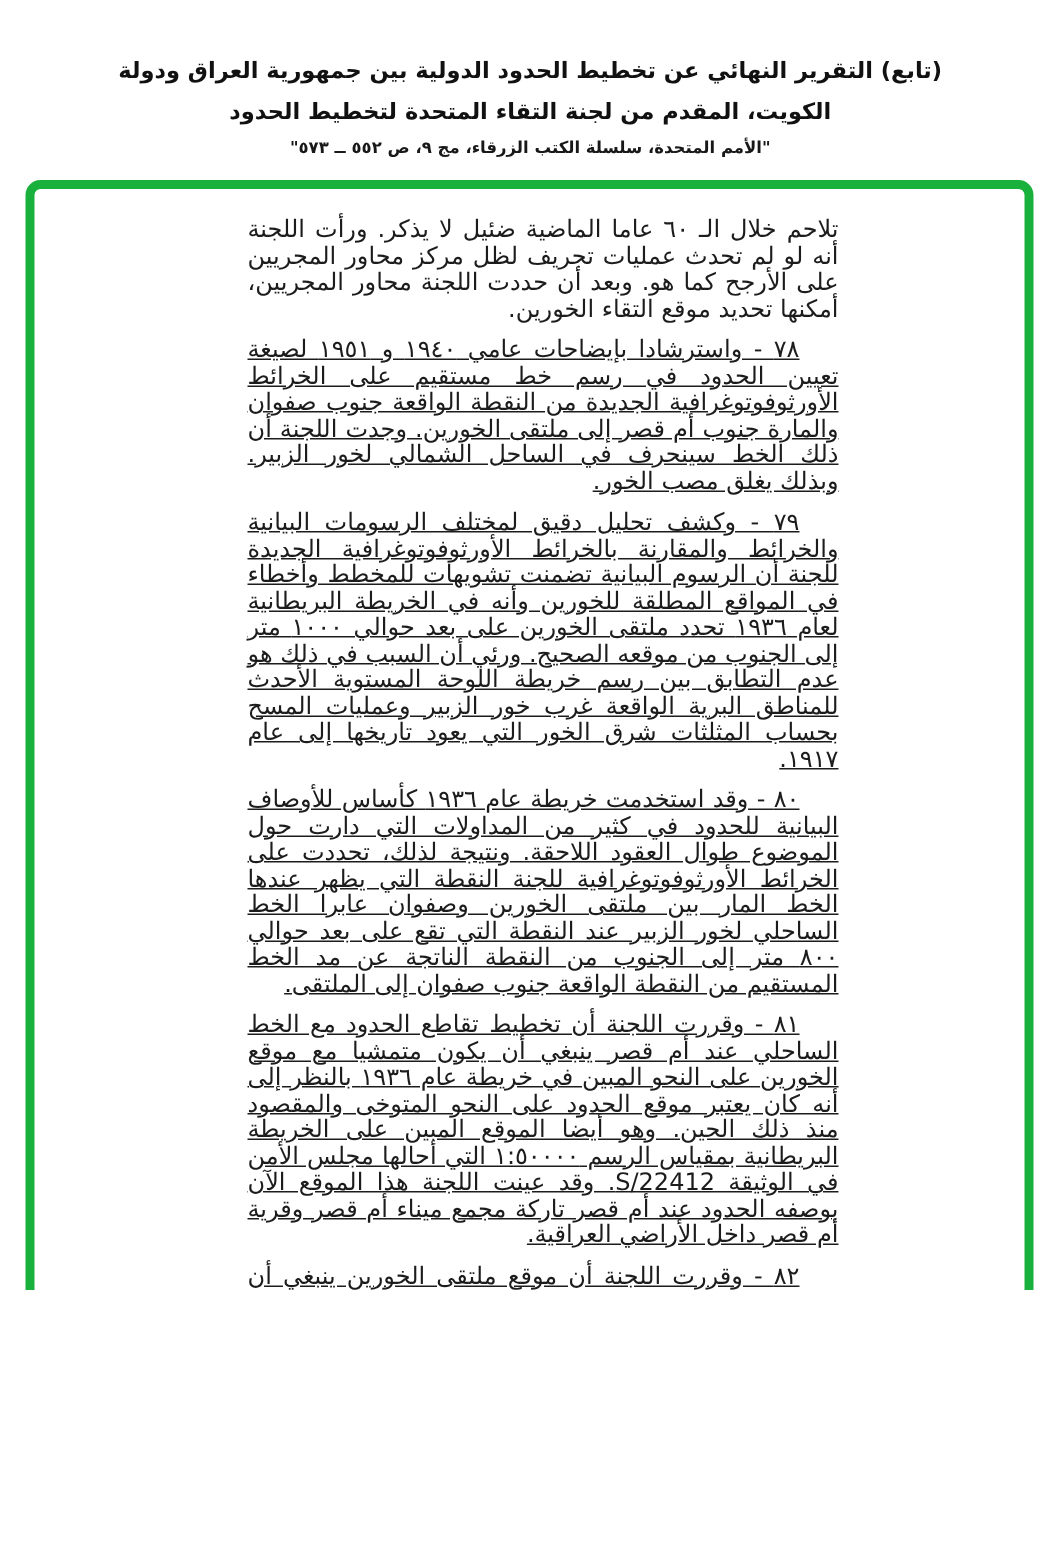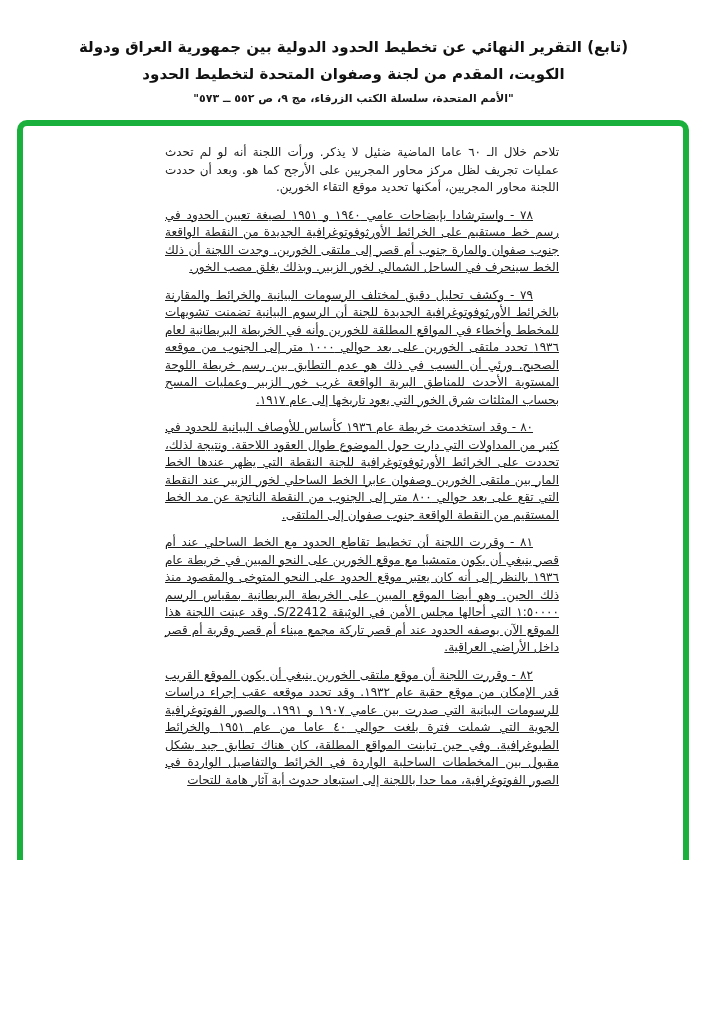--- a/index.html
+++ b/index.html
@@ -46,21 +46,21 @@
     border-radius: 10px;
     background: #ffffff;
   }
   .body-text {
     position: absolute;
     left: 165px;
     top: 144px;
     width: 394px;
     direction: rtl;
     text-align: justify;
-    font-size: 12px;
+    font-size: 16px;
     line-height: 17.5px;
     color: #1c1c1c;
   }
   .body-text p {
     margin: 0 0 10px 0;
   }
   .body-text p.numbered {
     text-indent: 26px;
     text-decoration: underline;
   }
@@ -76,21 +76,21 @@
     direction: rtl;
   }
 </style>
 </head>
 <body>
 
 <div class="page">
 
   <div class="doc-header">
     <div class="title-line">(تابع) التقرير النهائي عن تخطيط الحدود الدولية بين جمهورية العراق ودولة</div>
-    <div class="title-line">الكويت، المقدم من لجنة وصفوان المتحدة لتخطيط الحدود</div>
+    <div class="title-line">الكويت، المقدم من لجنة التقاء المتحدة لتخطيط الحدود</div>
     <div class="source-line">"الأمم المتحدة، سلسلة الكتب الزرقاء، مج ٩، ص ٥٥٢ ــ ٥٧٣"</div>
   </div>
 
   <div class="content-frame"></div>
 
   <div class="body-text">
     <p>تلاحم خلال الـ ٦٠ عاما الماضية ضئيل لا يذكر. ورأت اللجنة أنه لو لم تحدث عمليات تجريف لظل مركز محاور المجريين على الأرجح كما هو. وبعد أن حددت اللجنة محاور المجريين، أمكنها تحديد موقع التقاء الخورين.</p>
     <p class="numbered">٧٨ - واسترشادا بإيضاحات عامي ١٩٤٠ و ١٩٥١ لصيغة تعيين الحدود في رسم خط مستقيم على الخرائط الأورثوفوتوغرافية الجديدة من النقطة الواقعة جنوب صفوان والمارة جنوب أم قصر إلى ملتقى الخورين. وجدت اللجنة أن ذلك الخط سينحرف في الساحل الشمالي لخور الزبير. وبذلك يغلق مصب الخور.</p>
     <p class="numbered">٧٩ - وكشف تحليل دقيق لمختلف الرسومات البيانية والخرائط والمقارنة بالخرائط الأورثوفوتوغرافية الجديدة للجنة أن الرسوم البيانية تضمنت تشويهات للمخطط وأخطاء في المواقع المطلقة للخورين وأنه في الخريطة البريطانية لعام ١٩٣٦ تحدد ملتقى الخورين على بعد حوالي ١٠٠٠ متر إلى الجنوب من موقعه الصحيح. ورئي أن السبب في ذلك هو عدم التطابق بين رسم خريطة اللوحة المستوية الأحدث للمناطق البرية الواقعة غرب خور الزبير وعمليات المسح بحساب المثلثات شرق الخور التي يعود تاريخها إلى عام ١٩١٧.</p>
     <p class="numbered">٨٠ - وقد استخدمت خريطة عام ١٩٣٦ كأساس للأوصاف البيانية للحدود في كثير من المداولات التي دارت حول الموضوع طوال العقود اللاحقة. ونتيجة لذلك، تحددت على الخرائط الأورثوفوتوغرافية للجنة النقطة التي يظهر عندها الخط المار بين ملتقى الخورين وصفوان عابرا الخط الساحلي لخور الزبير عند النقطة التي تقع على بعد حوالي ٨٠٠ متر إلى الجنوب من النقطة الناتجة عن مد الخط المستقيم من النقطة الواقعة جنوب صفوان إلى الملتقى.</p>

